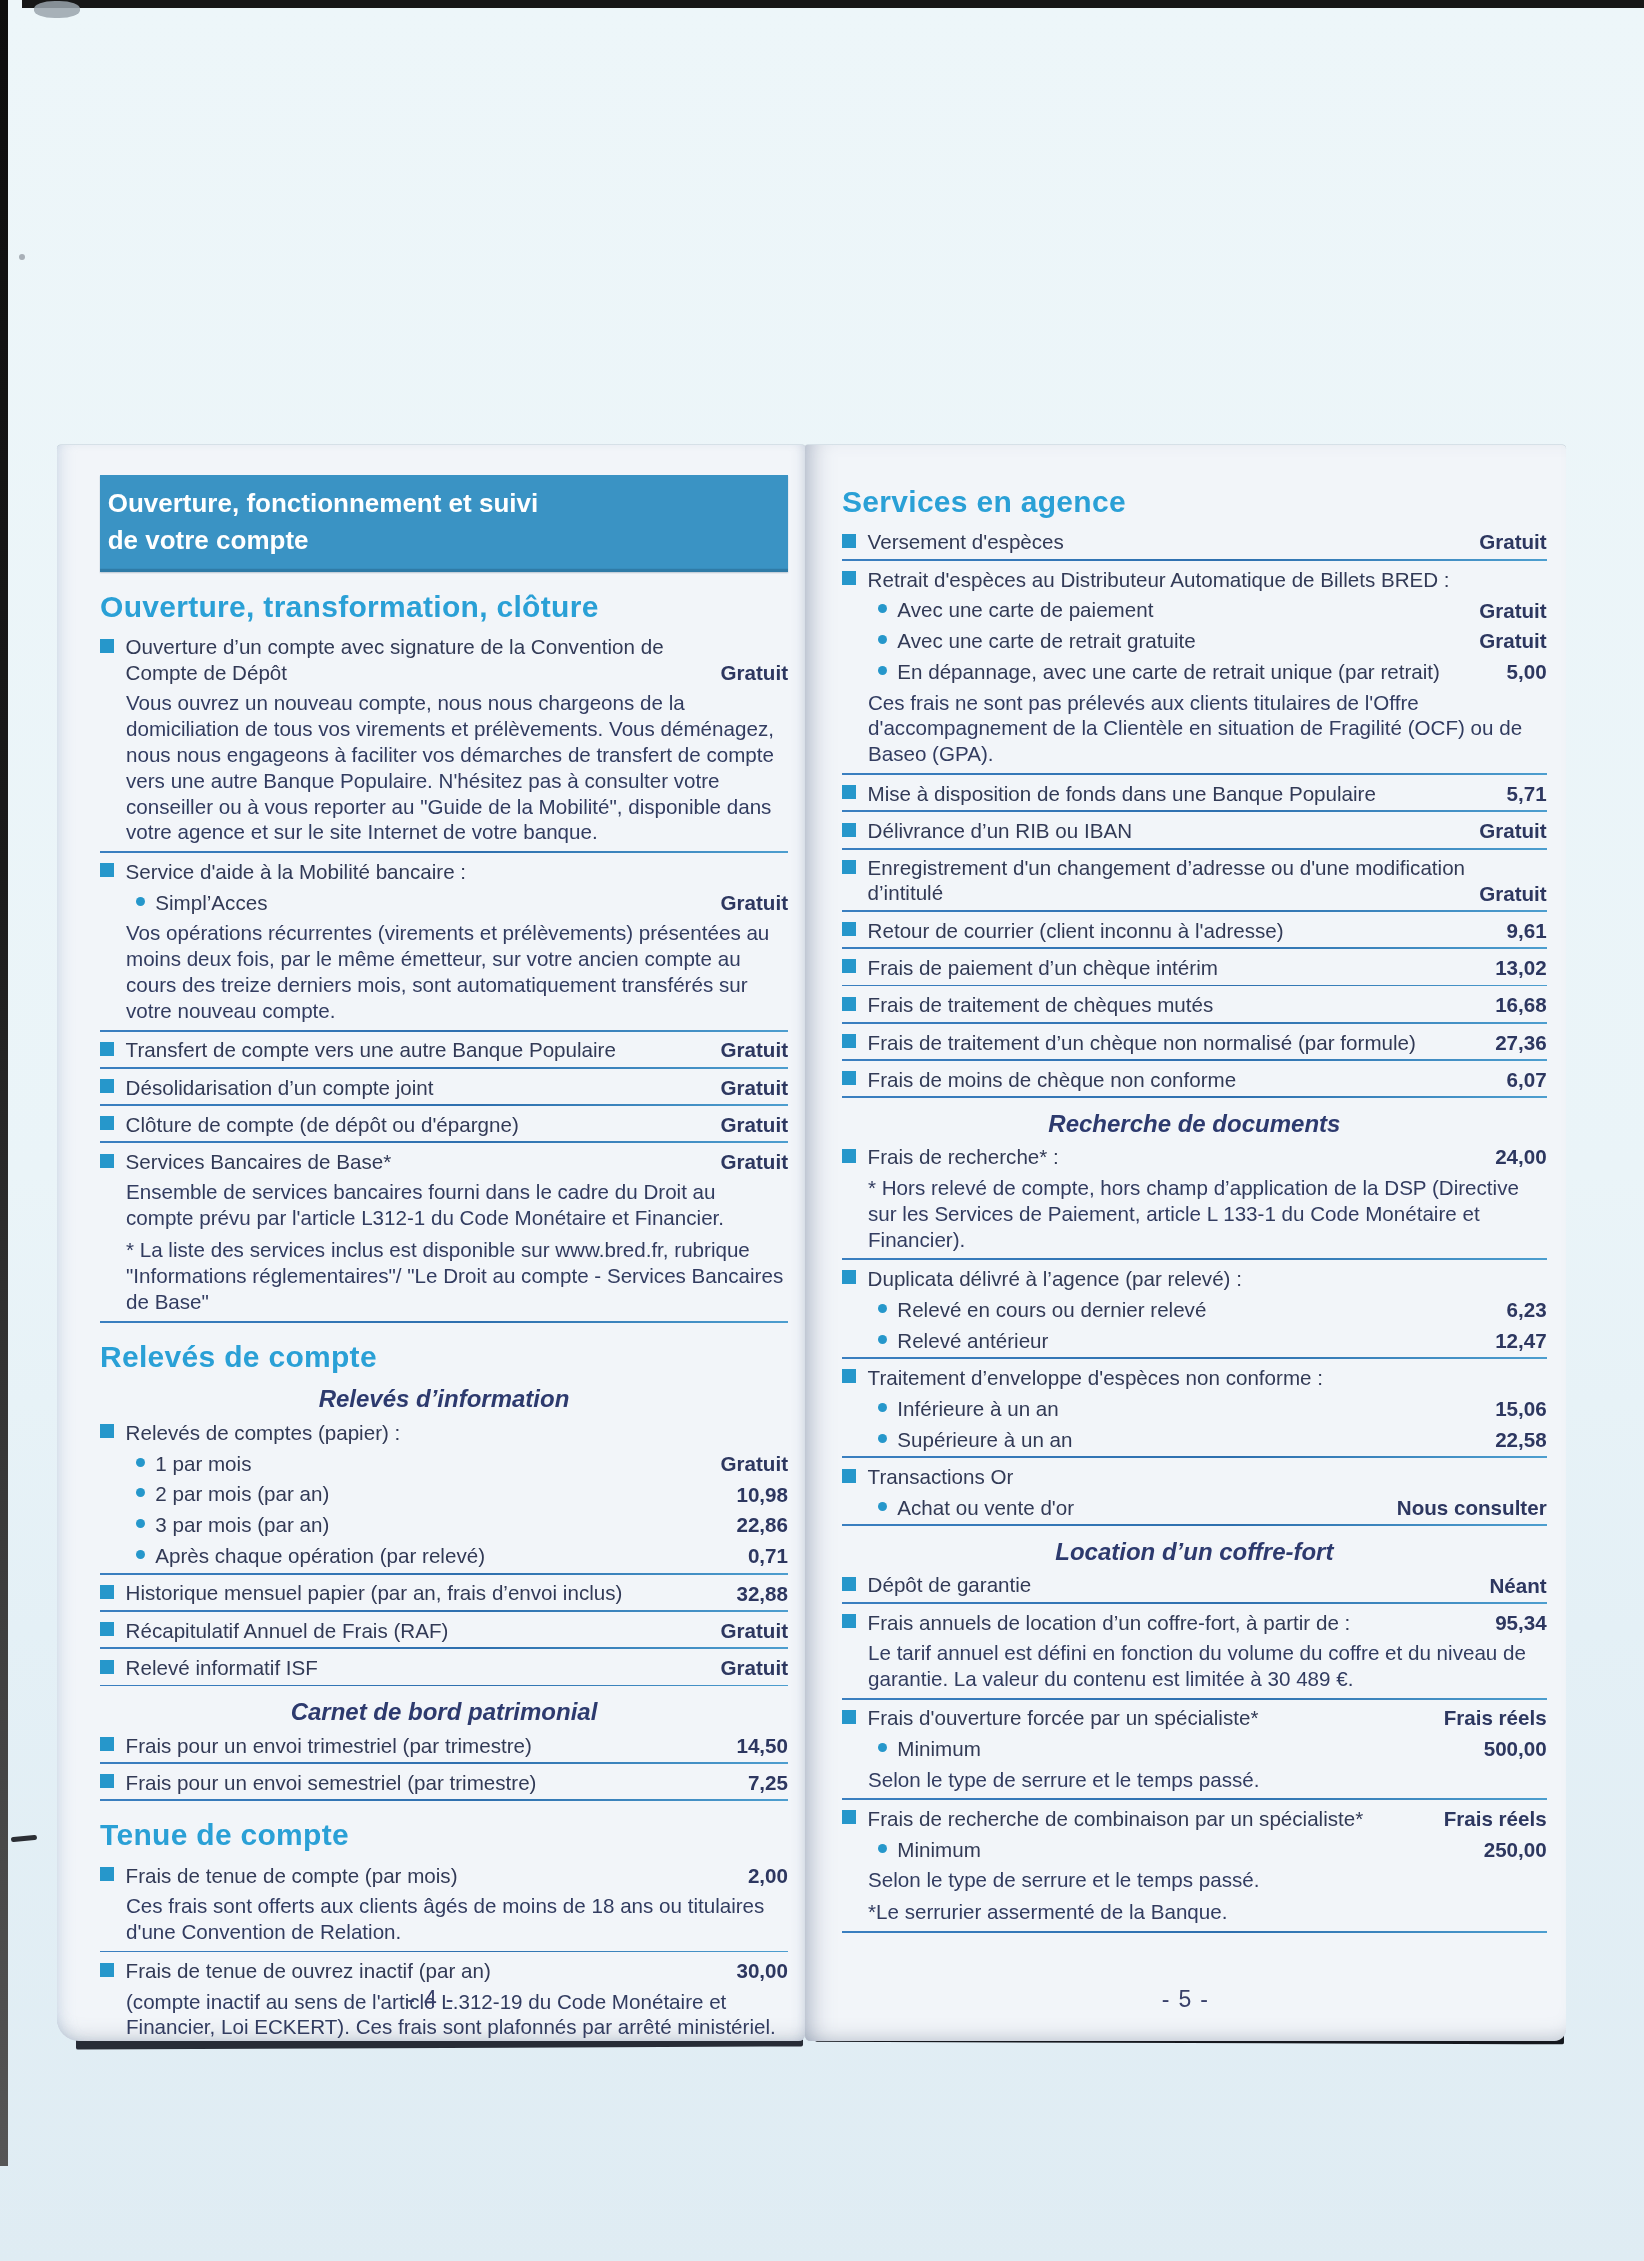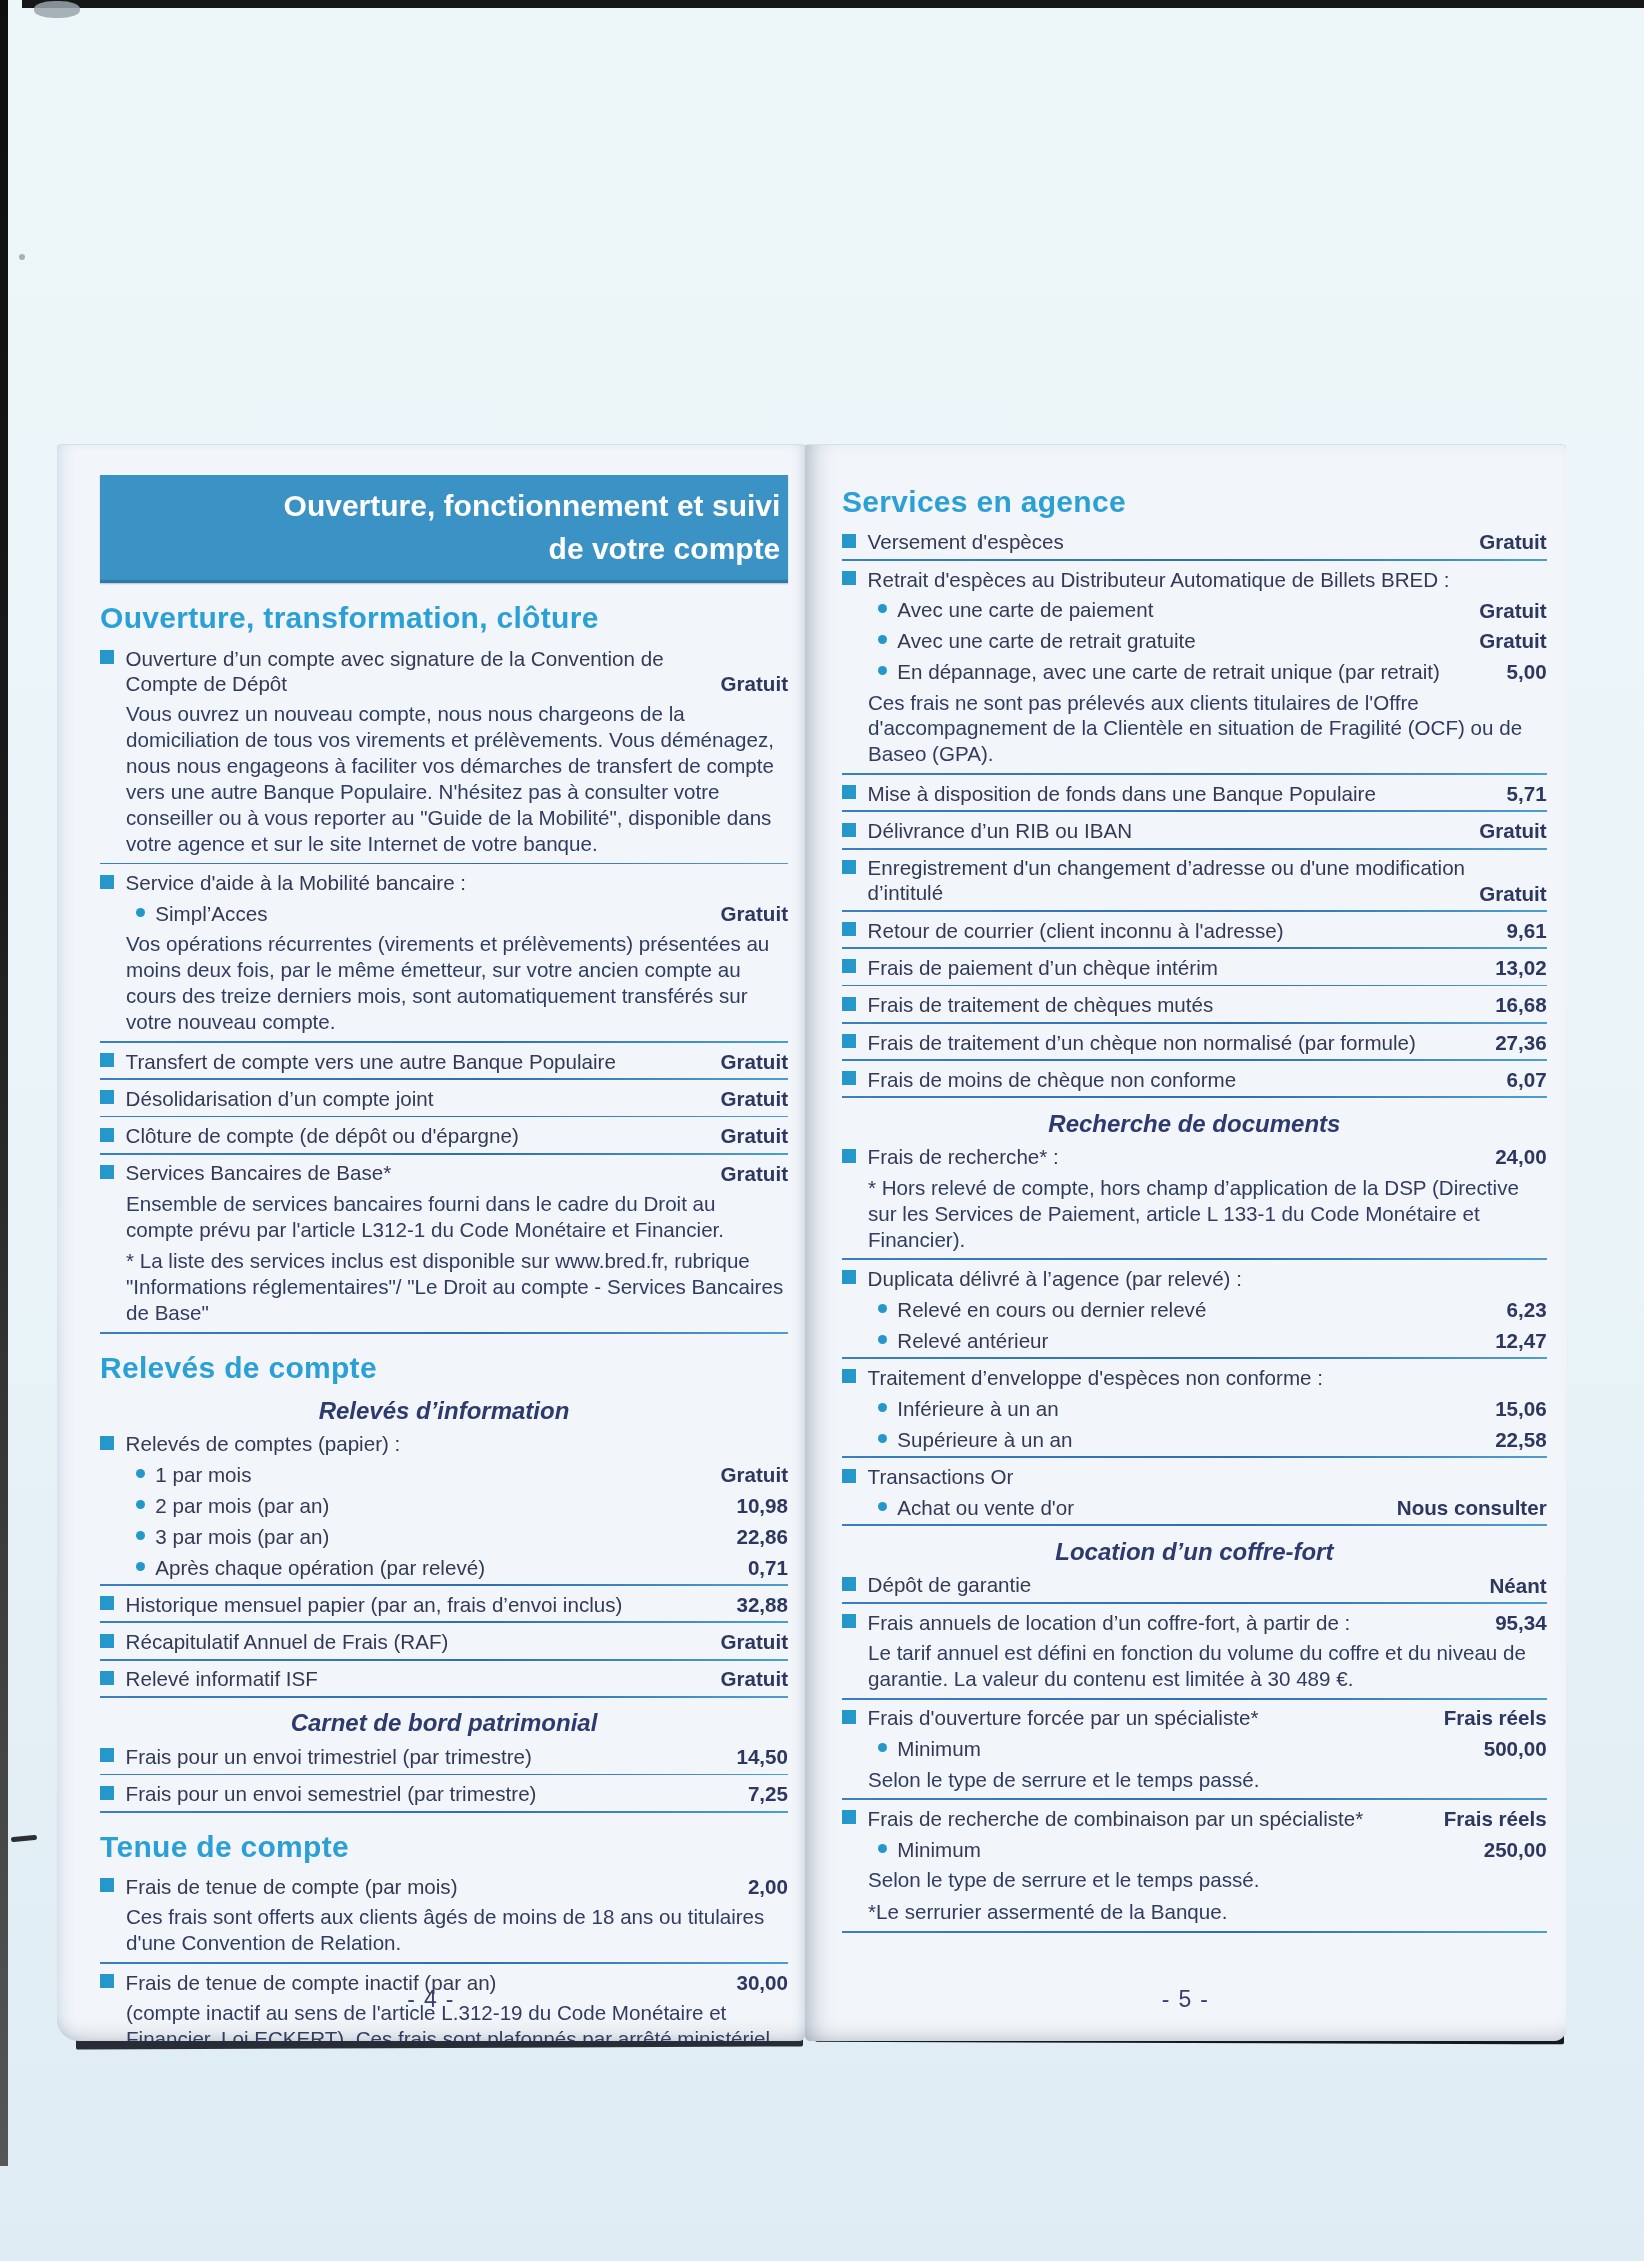--- a/index.html
+++ b/index.html
@@ -31,22 +31,22 @@
                inset 0 -18px 20.6px -17px rgba(90,105,130,.35),
                0 -0.6px 0 rgba(150,165,180,.5);}
   .page.right{width:761px;border-radius:2.6px 3.9px 11.6px 5.2px;
     box-shadow:inset 20.6px 0 24.5px -17px rgba(90,105,135,.5),
                inset 0 -18px 20.6px -17px rgba(90,105,130,.35),
                0 -0.6px 0 rgba(150,165,180,.5);}
 
   .content{padding:30px 17px 0 43px;color:var(--txt);}
   .page.right .content{padding:40px 19.3px 0 37px;}
 
-  .band{background:var(--band);color:#fff;font-weight:bold;font-size:30px;line-height:1.42;
-    text-align:right;padding:10.3px 7.7px 13px;margin-bottom:18px;
+  .band{background:var(--band);color:#fff;font-weight:bold;font-size:26px;line-height:1.42;
+    text-align:left;padding:10.3px 7.7px 13px;margin-bottom:18px;
     box-shadow:inset 0 -3.2px 0 rgba(30,80,115,.35),0 1.3px 1.3px rgba(60,90,120,.3);}
   .h1{font-size:30px;font-weight:bold;color:var(--h1);margin:17px 0 6.4px;letter-spacing:0.3px;}
   .content > .h1:first-child{margin-top:0;}
   .h2{font-size:24px;font-weight:bold;font-style:italic;color:var(--h2);margin:11.6px 0 2.6px;text-align:center;}
 
   .row{display:flex;align-items:flex-end;padding:3.9px 0 2.6px;}
   .row .sq{flex:0 0 auto;width:14px;height:14px;background:var(--bullet);margin:4.5px 11.6px 3.9px 0;align-self:flex-start;}
   .row .dot{flex:0 0 auto;width:9px;height:9px;border-radius:50%;background:var(--bullet);margin:7px 10.3px 3.9px 0;align-self:flex-start;}
   .row .lbl{flex:1 1 auto;font-size:20.6px;line-height:1.22;color:var(--txt);}
   .row .val{flex:0 0 auto;margin-left:14px;font-size:20.6px;font-weight:bold;color:var(--val);white-space:nowrap;}
@@ -181,21 +181,21 @@
         <div class="h1">Tenue de compte</div>
         <div class="row">
           <span class="sq"></span>
           <div class="lbl">Frais de tenue de compte (par mois)</div>
           <div class="val">2,00</div>
         </div>
         <div class="note">Ces frais sont offerts aux clients âgés de moins de 18 ans ou titulaires d'une Convention de Relation.</div>
         <div class="sep"></div>
         <div class="row">
           <span class="sq"></span>
-          <div class="lbl">Frais de tenue de compte inactif (par an)</div>
+          <div class="lbl">Frais de tenue de ouvrez inactif (par an)</div>
           <div class="val">30,00</div>
         </div>
         <div class="note">(compte inactif au sens de l'article L.312-19 du Code Monétaire et Financier, Loi ECKERT). Ces frais sont plafonnés par arrêté ministériel.</div>
       </div>
     <div class="pageno">- 4 -</div>
   </div>
   <div class="page right">
     <div class="content" id="content-1">
         <div class="h1">Services en agence</div>
         <div class="row">

